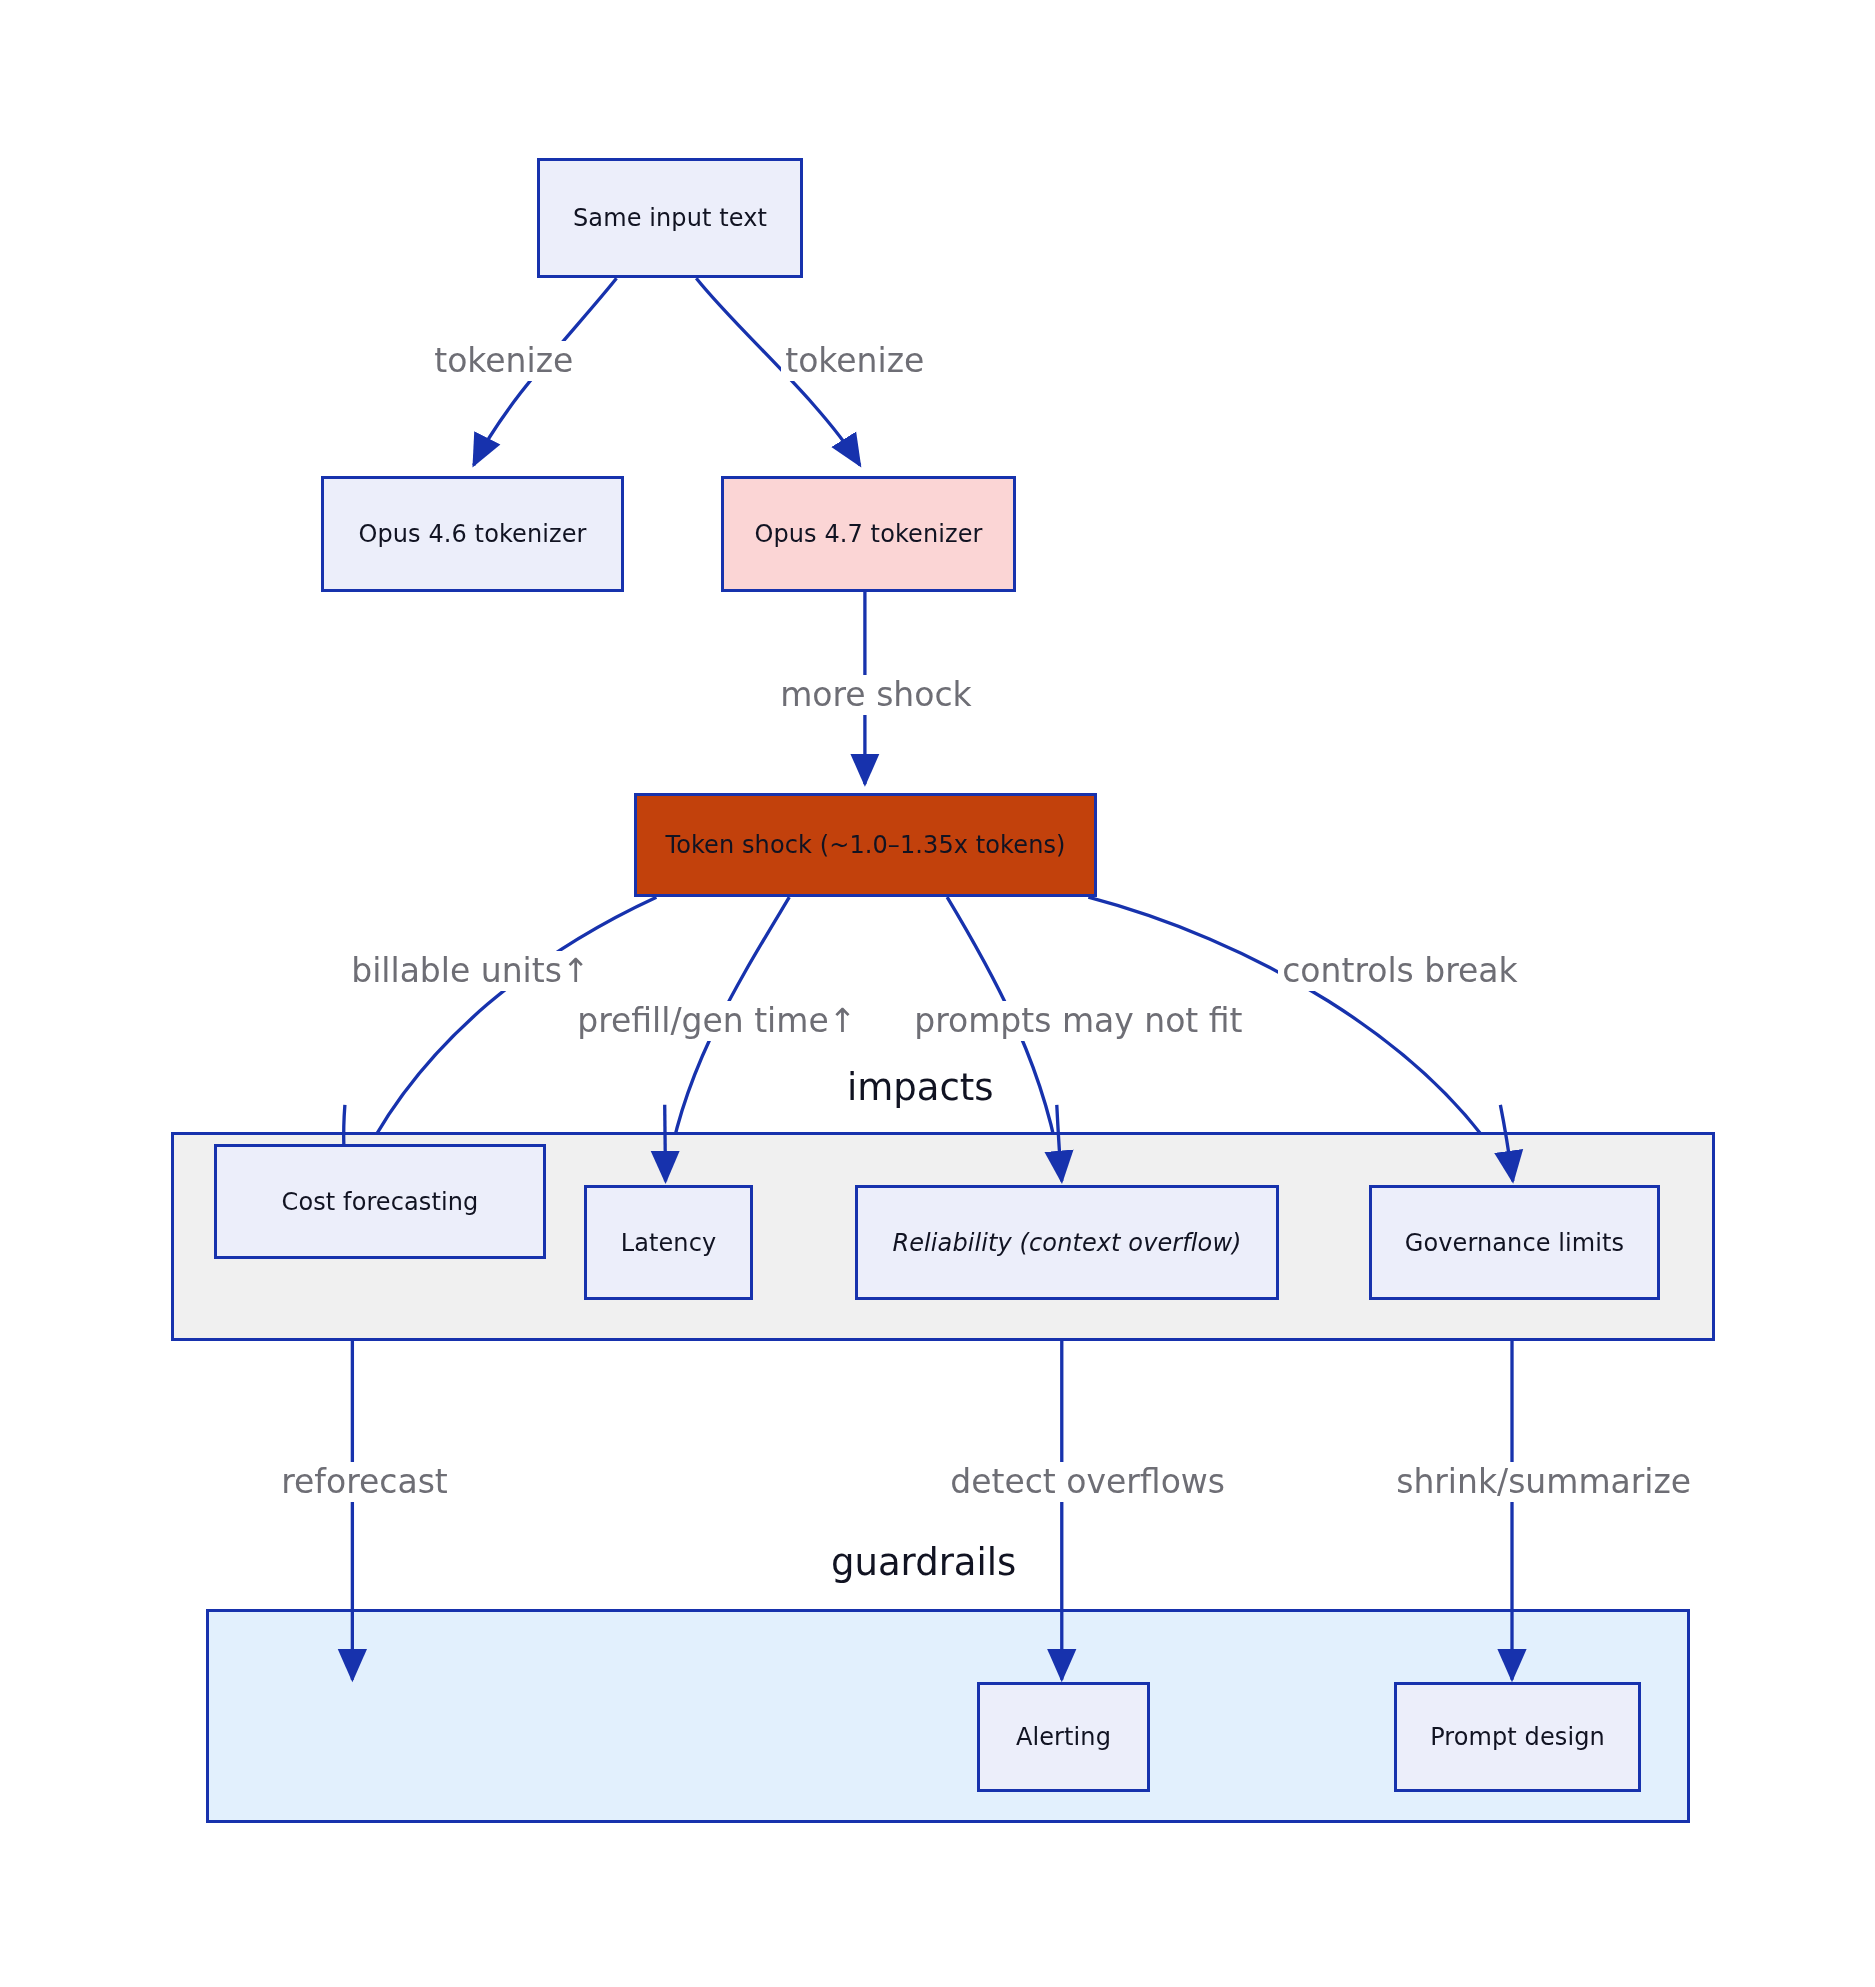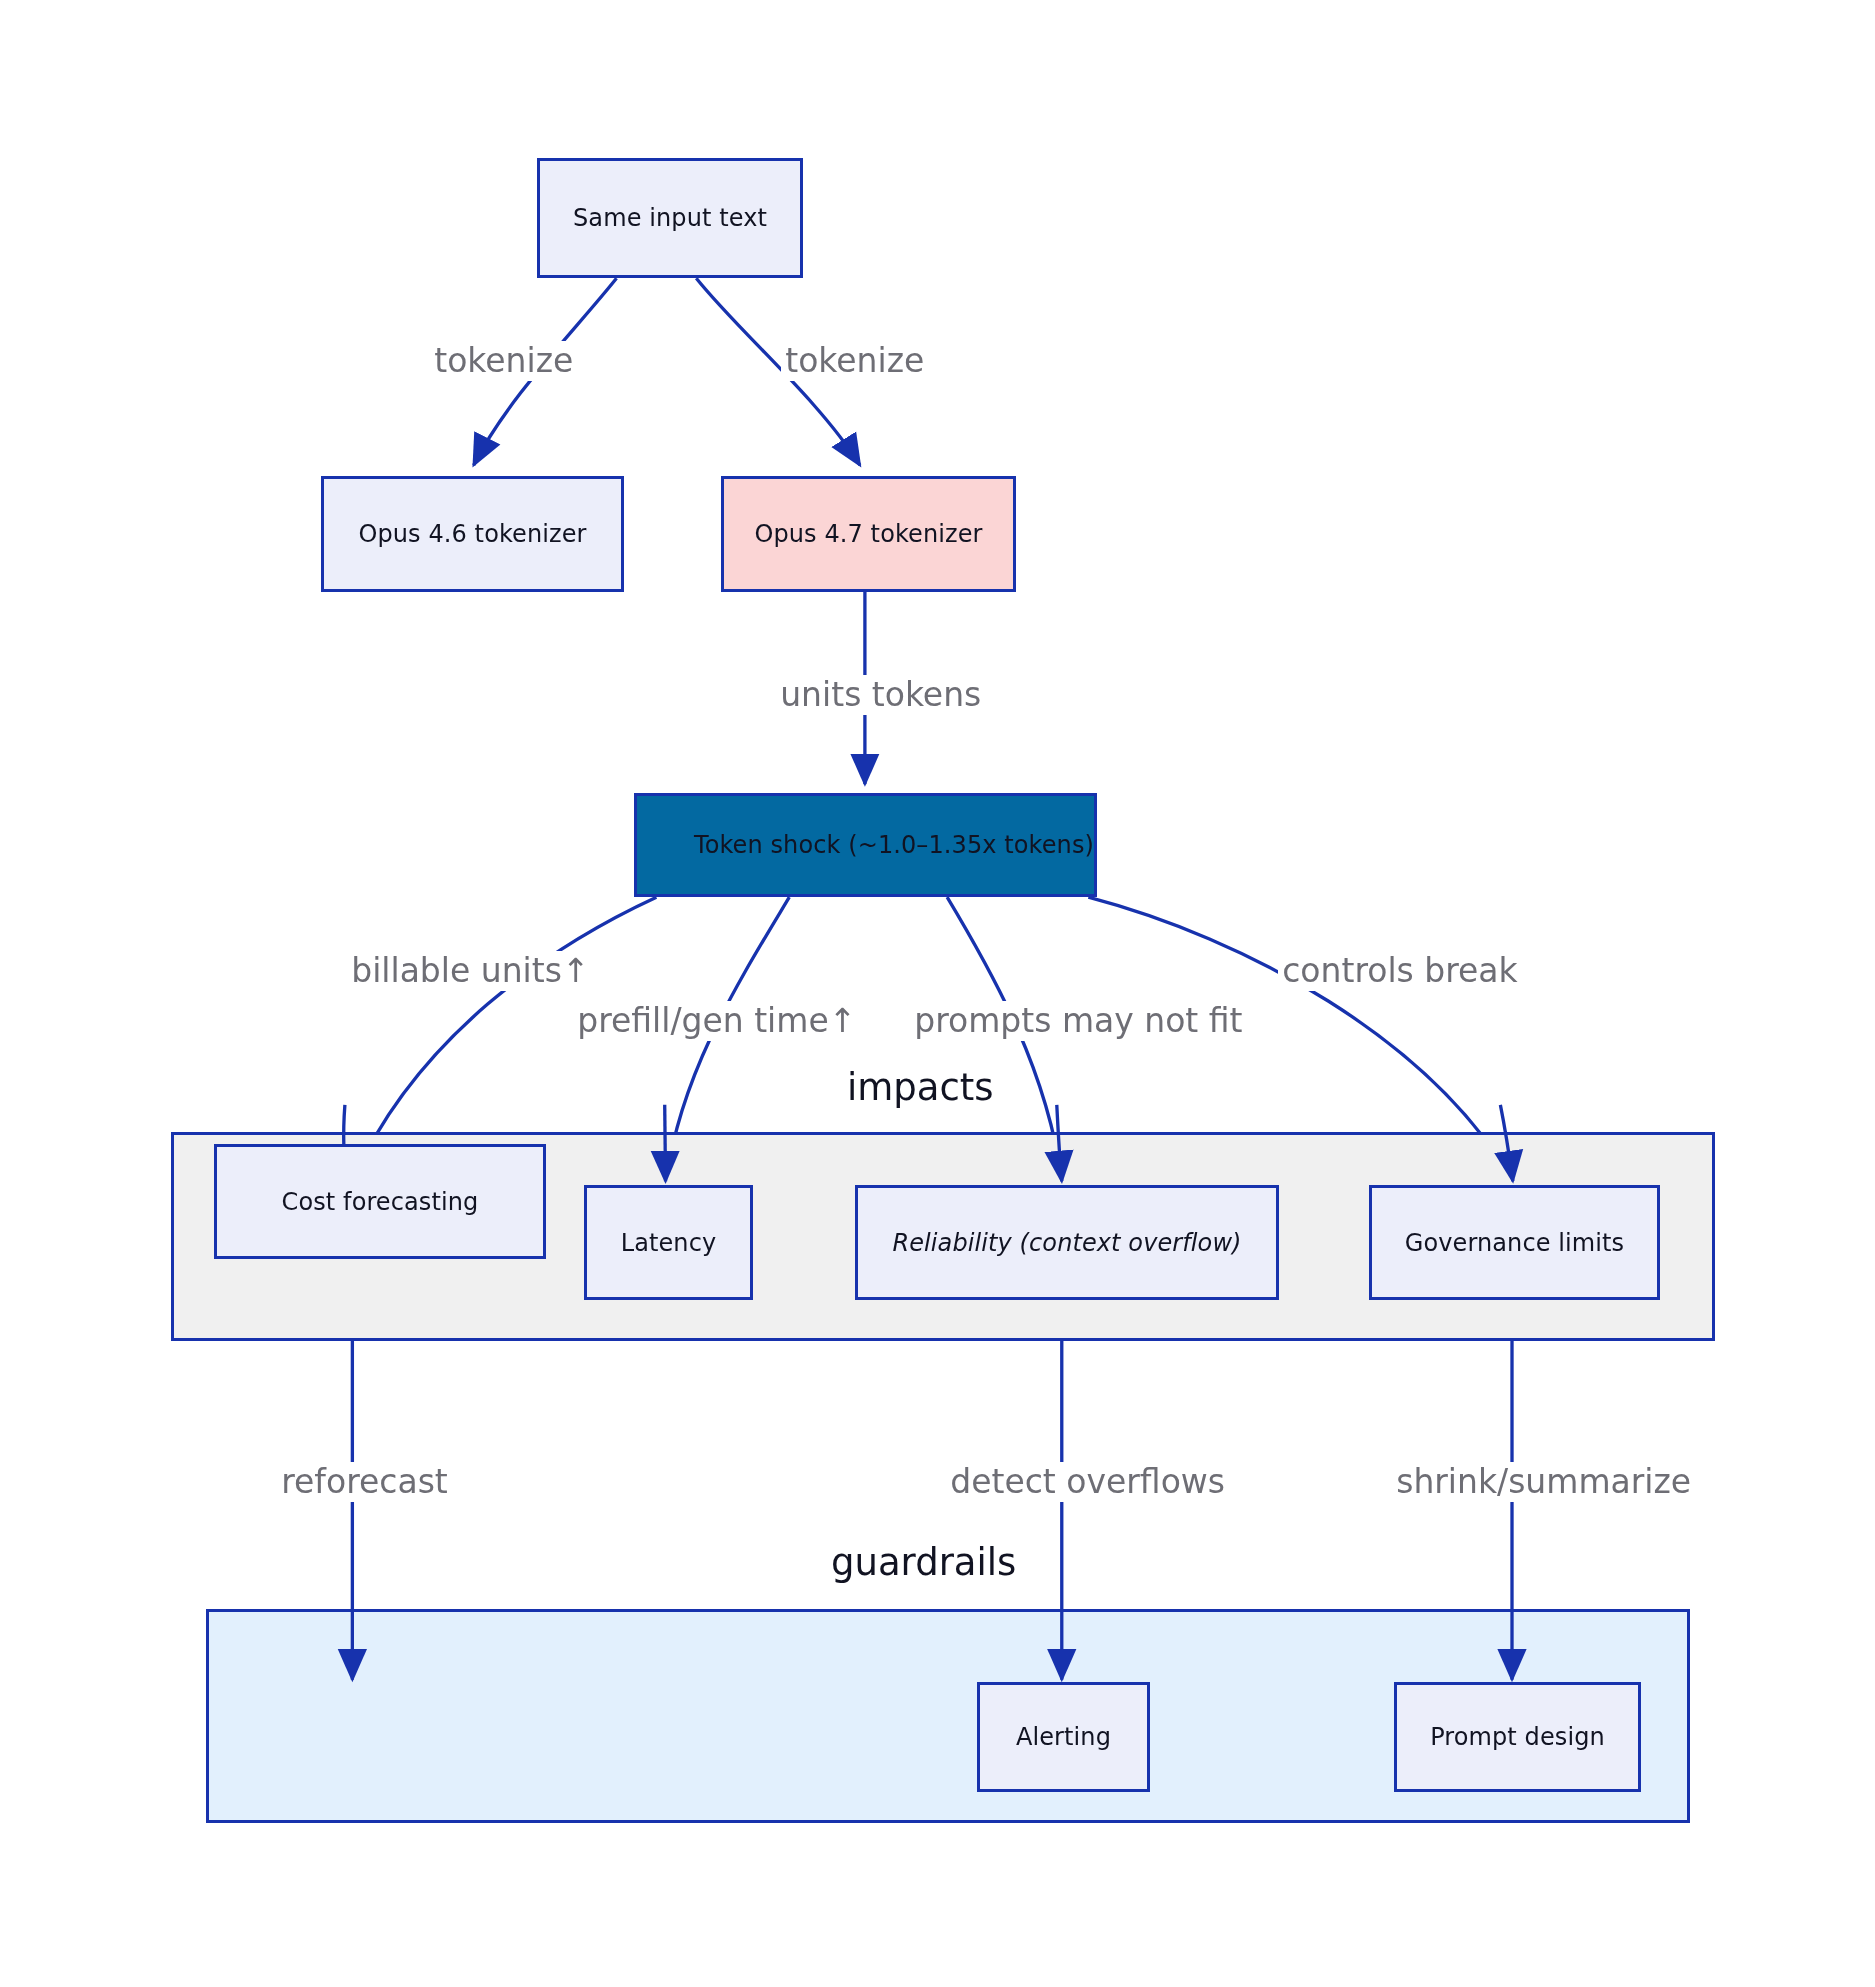--- a/index.html
+++ b/index.html
@@ -34,21 +34,21 @@
     background: #eceefa;
     display: flex;
     align-items: center;
     justify-content: center;
     color: #111322;
     font-size: 24px;
     letter-spacing: 0.1px;
     white-space: nowrap;
   }
   .node.pink   { background: #fbd5d5; }
-  .node.orange { background: #0369a1; justify-content: flex-end; }
+  .node.orange { background: #c2410c; }
 
   .cluster {
     position: absolute;
     box-sizing: border-box;
     border: 3.3px solid #1732ad;
     background: #f0f0f0;
   }
   .cluster.guard { background: #e2f0fd; }
 
   .cluster-label {
@@ -159,21 +159,21 @@
     <span>Prompt design</span>
   </div>
 
   <div class="cluster-label" style="left:847px; top:1066px;">impacts</div>
   <div class="cluster-label" style="left:831px; top:1541px;">guardrails</div>
 
   <div class="edge-label" style="left:430px; top:341px;">tokenize</div>
 
   <div class="edge-label" style="left:781px; top:341px;">tokenize</div>
 
-  <div class="edge-label" style="left:776px; top:675px;">units tokens</div>
+  <div class="edge-label" style="left:776px; top:675px;">more shock</div>
 
   <div class="edge-label" style="left:347px; top:951px;">billable units↑</div>
 
   <div class="edge-label" style="left:573px; top:1001px;">prefill/gen time↑</div>
 
   <div class="edge-label" style="left:910px; top:1001px;">prompts may not fit</div>
 
   <div class="edge-label" style="left:1278px; top:951px;">controls break</div>
 
   <div class="edge-label" style="left:277px; top:1462px;">reforecast</div>

